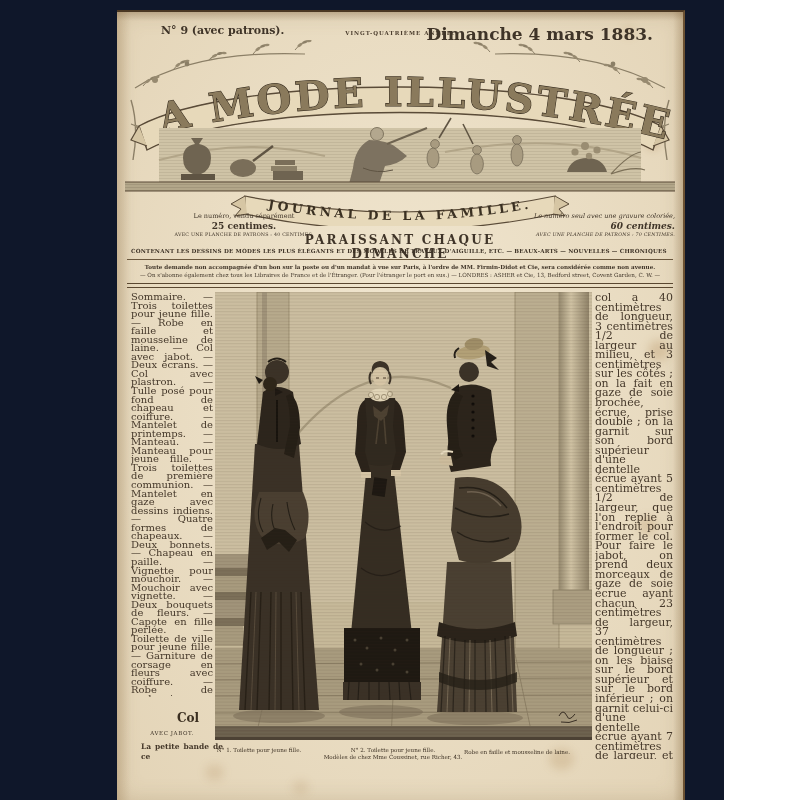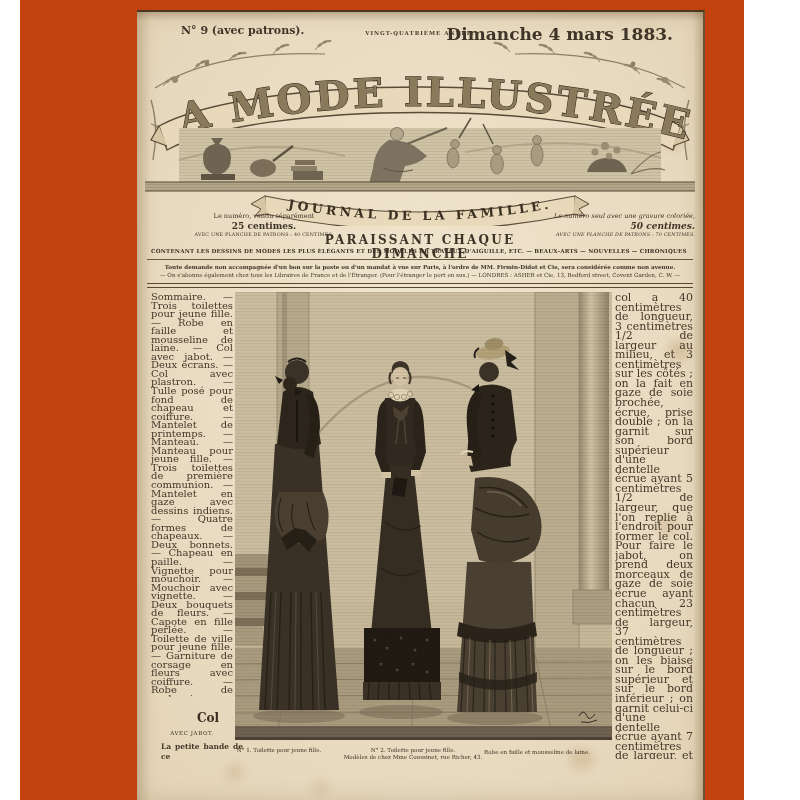--- a/index.html
+++ b/index.html
@@ -1,18 +1,18 @@
 <!DOCTYPE html>
 <html><head>
 <meta charset="utf-8">
 <style>
   html,body{margin:0;padding:0;}
   body{width:800px;height:800px;background:#ffffff;overflow:hidden;
        font-family:"DejaVu Serif","Liberation Serif",serif;}
-  .stage{position:relative;width:724px;height:800px;background:#c2410c;margin-left:20px;}
+  .stage{position:relative;width:724px;height:800px;background:#0f172a;}
   .page{position:absolute;left:117px;top:10px;width:566px;height:790px;
         background:#e9dcc2;
         background-image:
           linear-gradient(90deg, rgba(140,105,60,.22) 0, rgba(140,105,60,0) 14px),
           linear-gradient(270deg, rgba(120,88,48,.25) 0, rgba(120,88,48,0) 10px),
           linear-gradient(180deg, rgba(110,80,45,.28) 0, rgba(110,80,45,0) 9px),
           radial-gradient(ellipse at 50% 45%, rgba(255,250,235,.35) 0%, rgba(190,160,110,.14) 100%);
         border-top:2px solid #4a3722;border-right:2px solid #6b5132;
         box-shadow:inset 0 0 22px rgba(125,95,55,.25);
         color:#3f3428;}
@@ -186,21 +186,21 @@
     </svg>
 
     <div class="abs price-left">
       <div class="price-l1">Le numéro, vendu séparément</div>
       <div class="price-l2">25 centimes.</div>
       <div class="price-l3">AVEC UNE PLANCHE DE PATRONS : 40 CENTIMES.</div>
     </div>
     <div class="abs price-center">PARAISSANT CHAQUE DIMANCHE</div>
     <div class="abs price-right">
       <div class="price-l1">Le numéro seul avec une gravure coloriée,</div>
-      <div class="price-l2">50 centimes.</div>
+      <div class="price-l2">60 centimes.</div>
       <div class="price-l3">AVEC UNE PLANCHE DE PATRONS : 70 CENTIMES.</div>
     </div>
 
     <div class="abs contents-line">CONTENANT LES DESSINS DE MODES LES PLUS ÉLÉGANTS ET DES MODÈLES DE TRAVAUX D'AIGUILLE, ETC. — BEAUX-ARTS — NOUVELLES — CHRONIQUES — LITTÉRATURE, ETC.</div>
     <div class="abs rule1"></div>
     <div class="abs notice">
       <div class="n1">Toute demande non accompagnée d'un bon sur la poste ou d'un mandat à vue sur Paris, à l'ordre de MM. Firmin-Didot et Cie, sera considérée comme non avenue.</div>
       <div>— On s'abonne également chez tous les Libraires de France et de l'Étranger. (Pour l'étranger le port en sus.) — LONDRES : ASHER et Cie, 13, Bedford street, Covent Garden, C. W. —</div>
     </div>
     <div class="abs rule2"></div>

